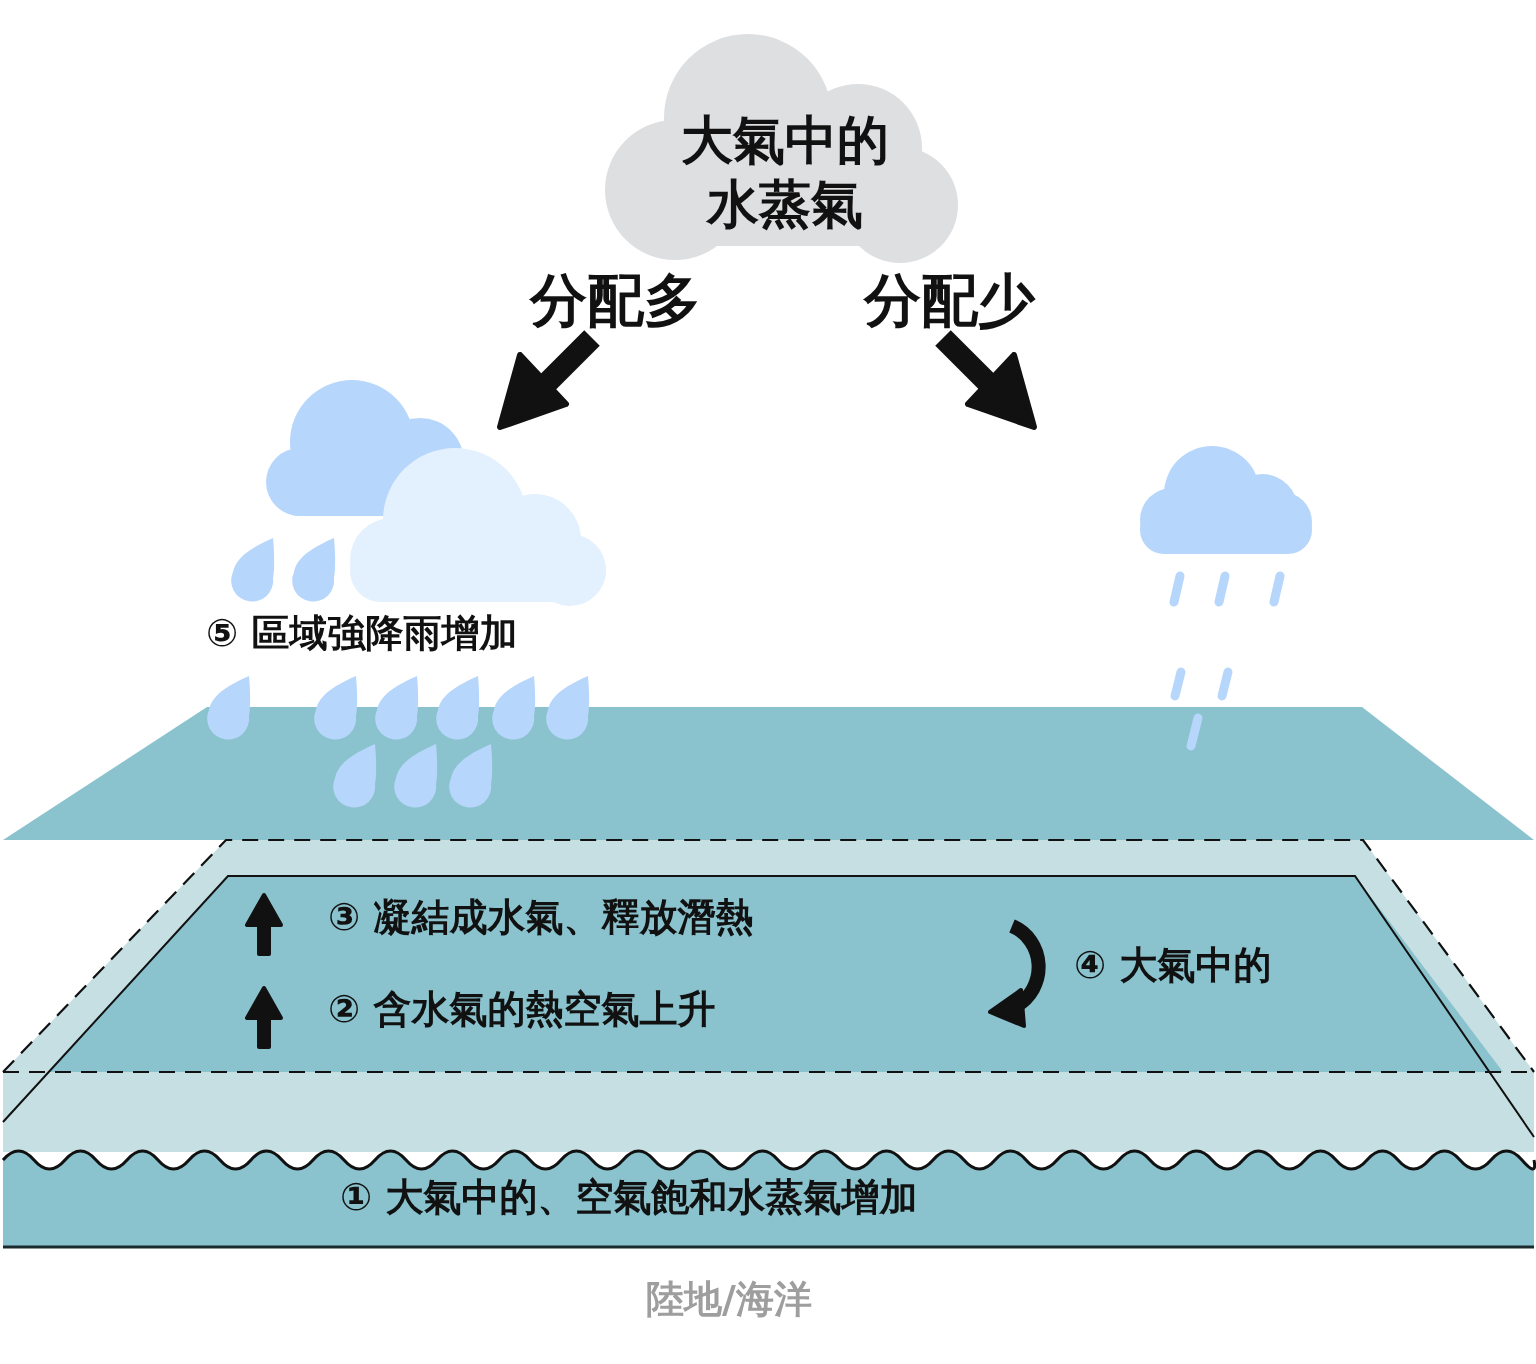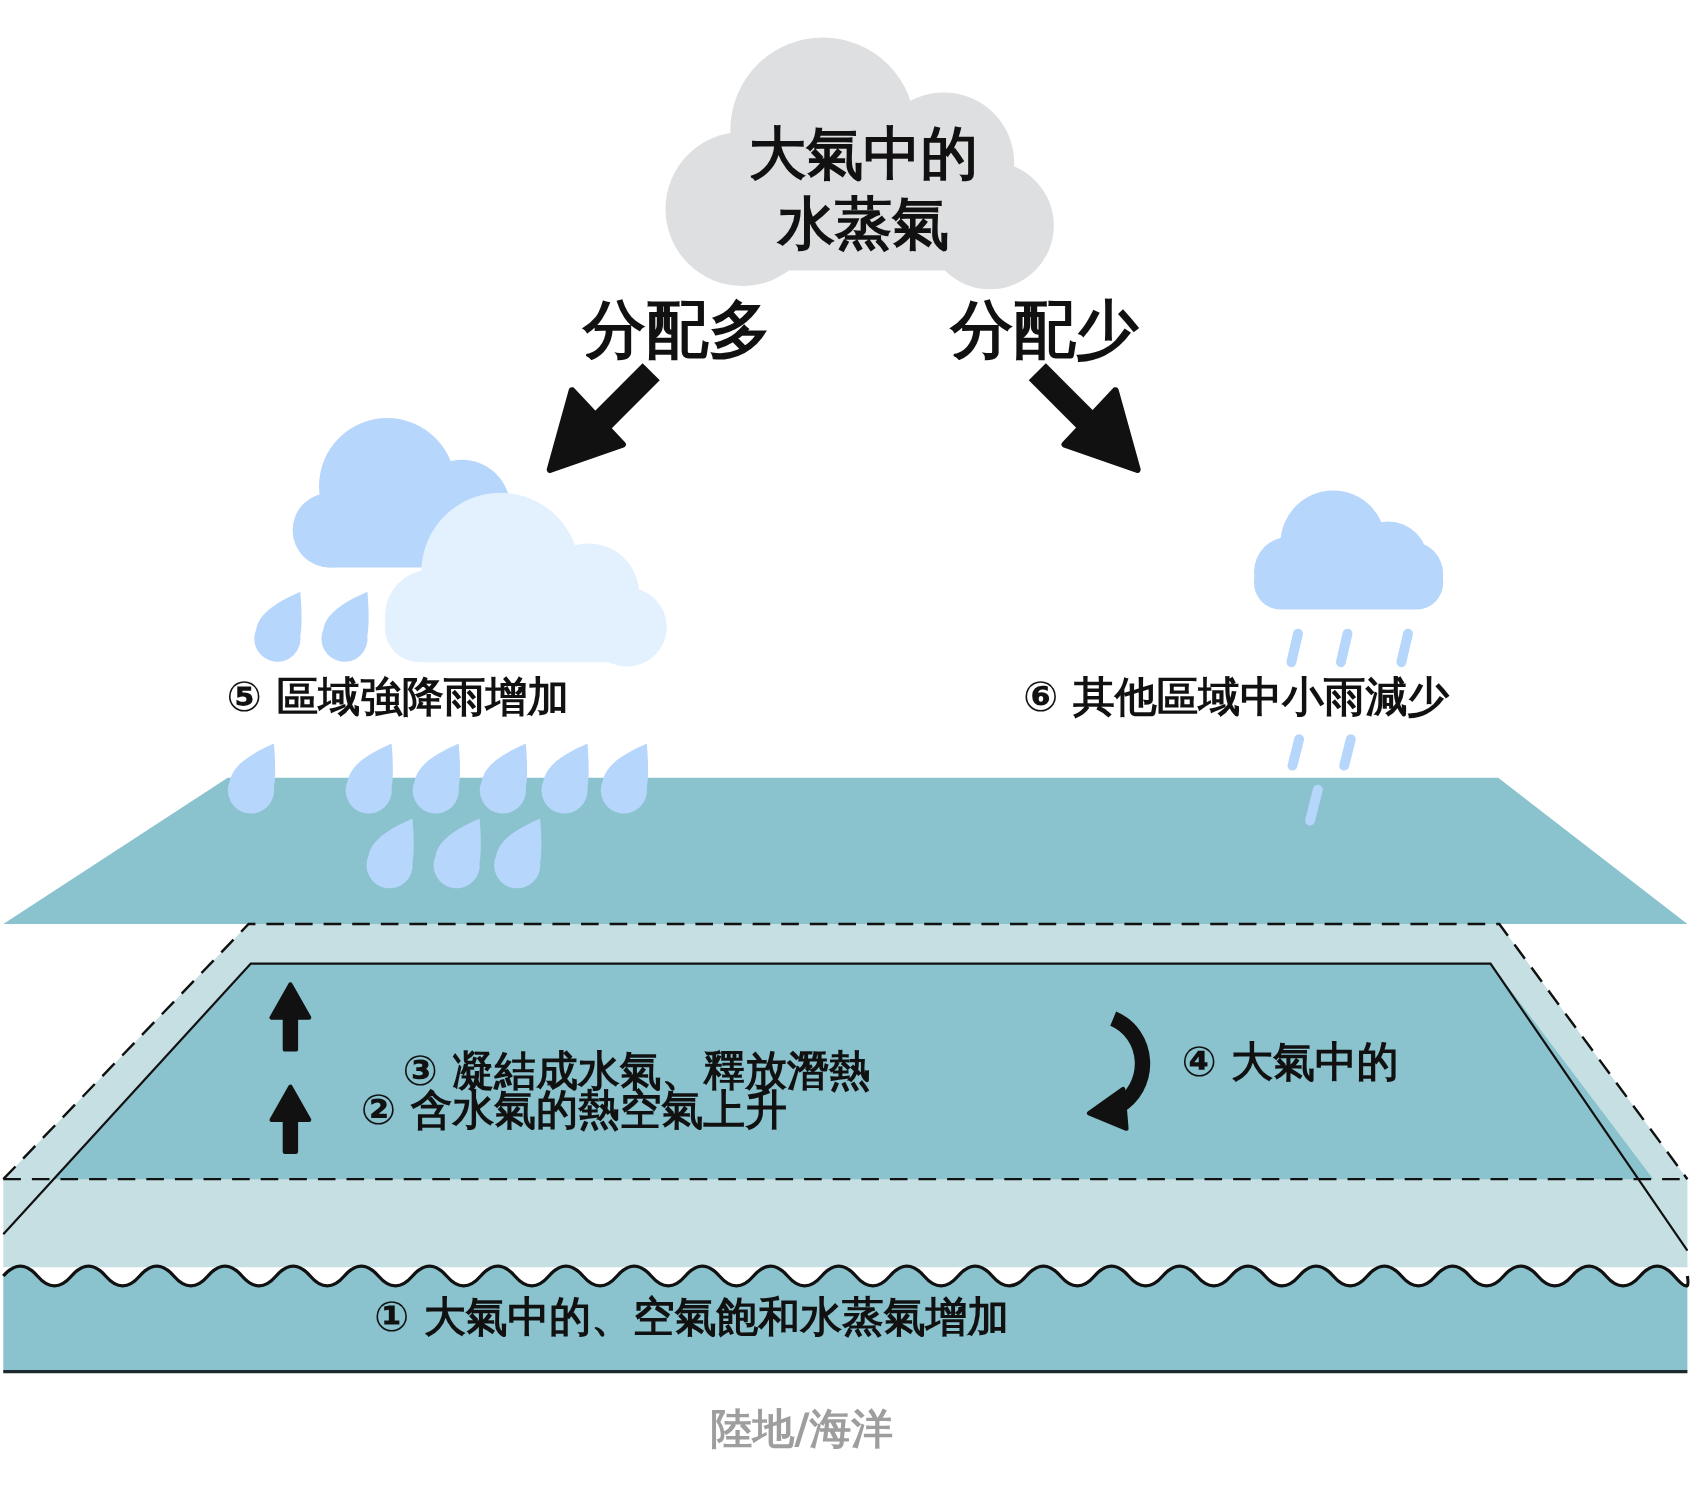--- a/index.html
+++ b/index.html
@@ -123,22 +123,21 @@
 
   <div class="lbl cloud-title" style="left: 640px; top: 108px; width: 290px; color: rgb(17, 17, 17);">
     <div>大氣中的</div>
     <div>水蒸氣</div>
   </div>
 
   <div class="lbl alloc" style="left: 530px; top: 272px; color: rgb(17, 17, 17);">分配多</div>
   <div class="lbl alloc" style="left: 864px; top: 272px; color: rgb(17, 17, 17);">分配少</div>
 
   <div class="lbl step" style="left: 206px; top: 614px; color: rgb(17, 17, 17);">⑤ 區域強降雨增加</div>
-  <div class="lbl step" style="left: 930px; top: 614px; color: rgb(17, 17, 17);">⑥ 其他區域中小雨減少</div>
 
-  <div class="lbl step" style="left: 328px; top: 954px; color: rgb(17, 17, 17); margin-left: 38px;">③ 凝結成水氣、釋放潛熱</div>
+  <div class="lbl step" style="left: 328px; top: 898px; color: rgb(17, 17, 17);">③ 凝結成水氣、釋放潛熱</div>
   <div class="lbl step" style="left: 328px; top: 990px; color: rgb(17, 17, 17);">② 含水氣的熱空氣上升</div>
   <div class="lbl step" style="left: 1074px; top: 946px; color: rgb(17, 17, 17);">④ 大氣中的</div>
 
   <div class="lbl step" style="left: 340px; top: 1178px; color: rgb(17, 17, 17);">① 大氣中的、空氣飽和水蒸氣增加</div>
 
   <div class="lbl base" style="left: 646px; top: 1280px; color: rgb(158, 158, 158);">陸地/海洋</div>
 </div>
 
 </body></html>

